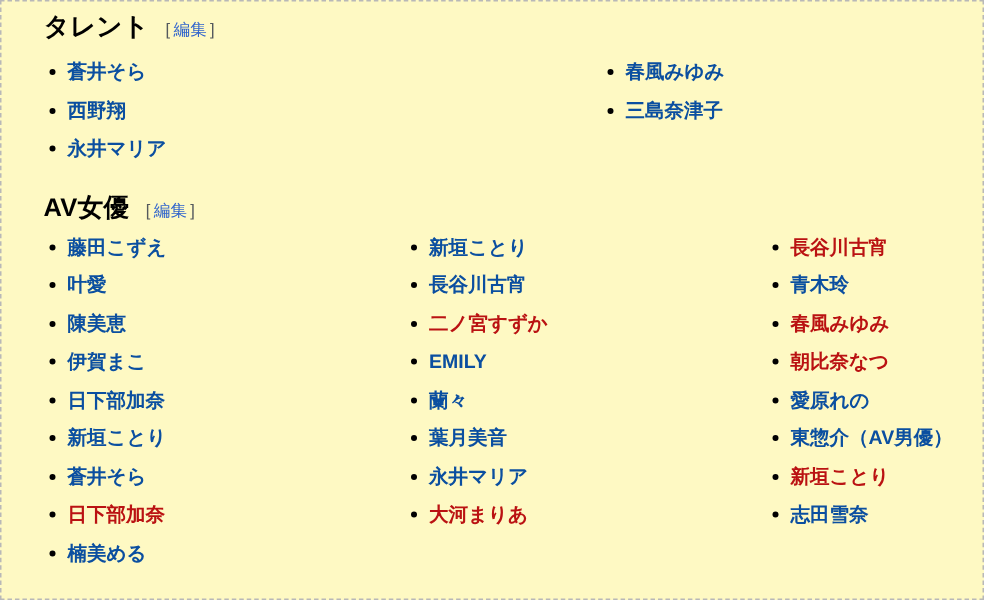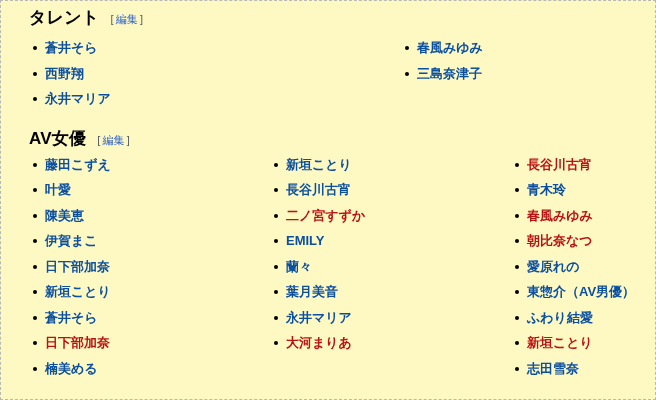--- a/index.html
+++ b/index.html
@@ -239,23 +239,20 @@
           <li>
             <a href="#" class="link-red">朝比奈なつ</a>
           </li>
           <li>
             <a href="#" class="link-blue">愛原れの</a>
           </li>
           <li>
             <a href="#" class="link-blue">東惣介（AV男優）</a>
           </li>
           <li>
-            <a href="#" class="link-blue">ふわり結愛</a>
-          </li>
-          <li>
             <a href="#" class="link-red">新垣ことり</a>
           </li>
           <li>
             <a href="#" class="link-blue">志田雪奈</a>
           </li>
         </ul>
       </div>
 
     </div>
   </div>

